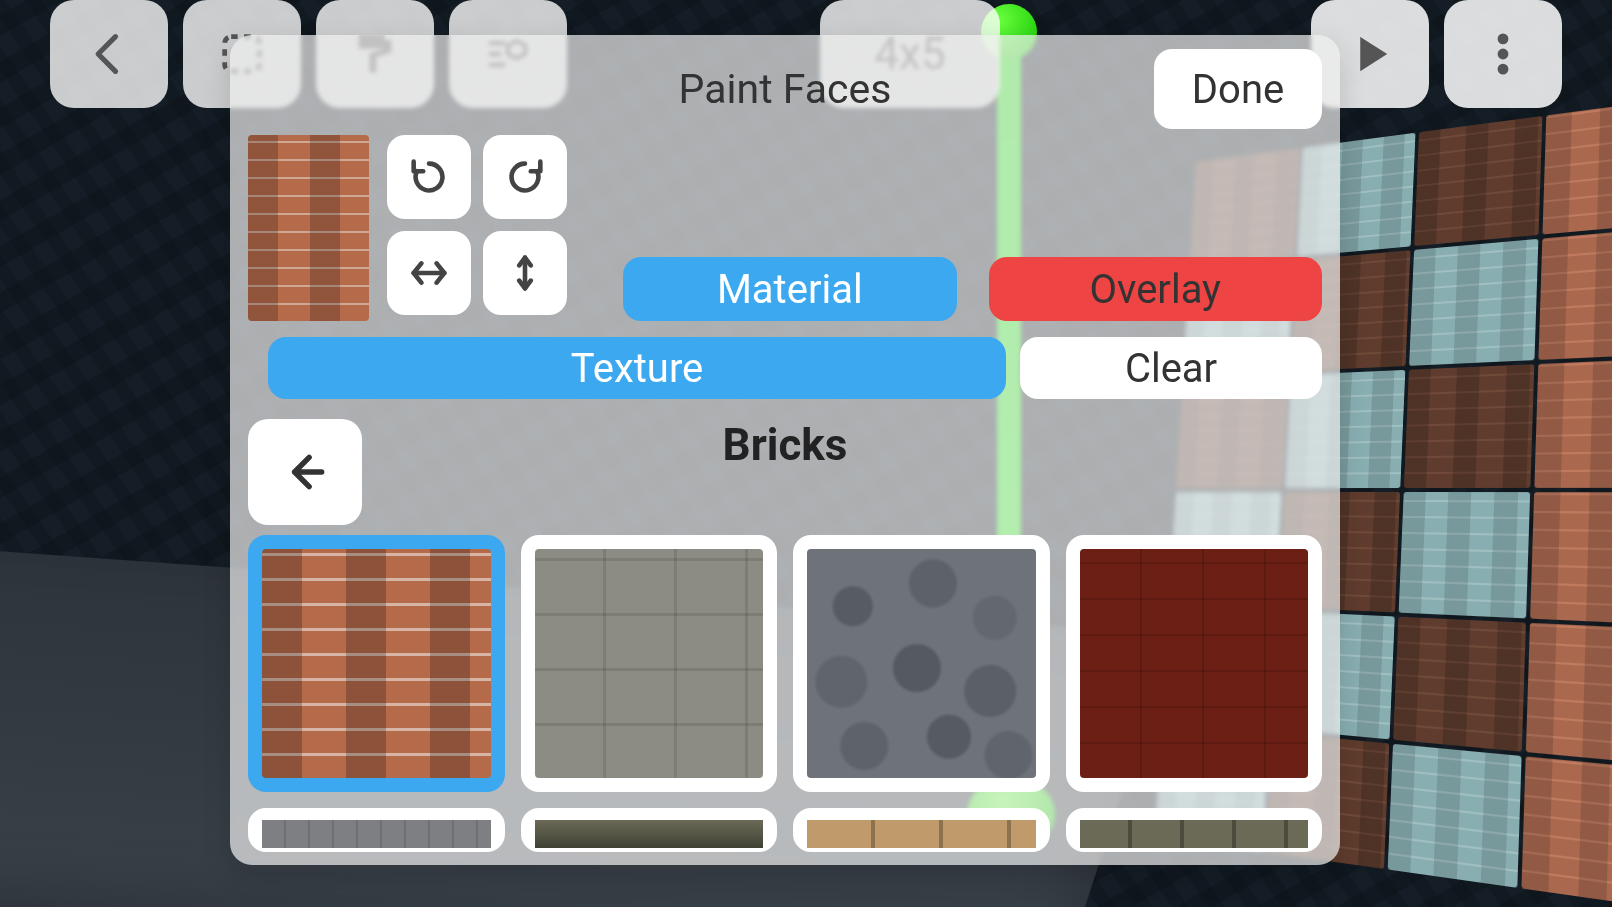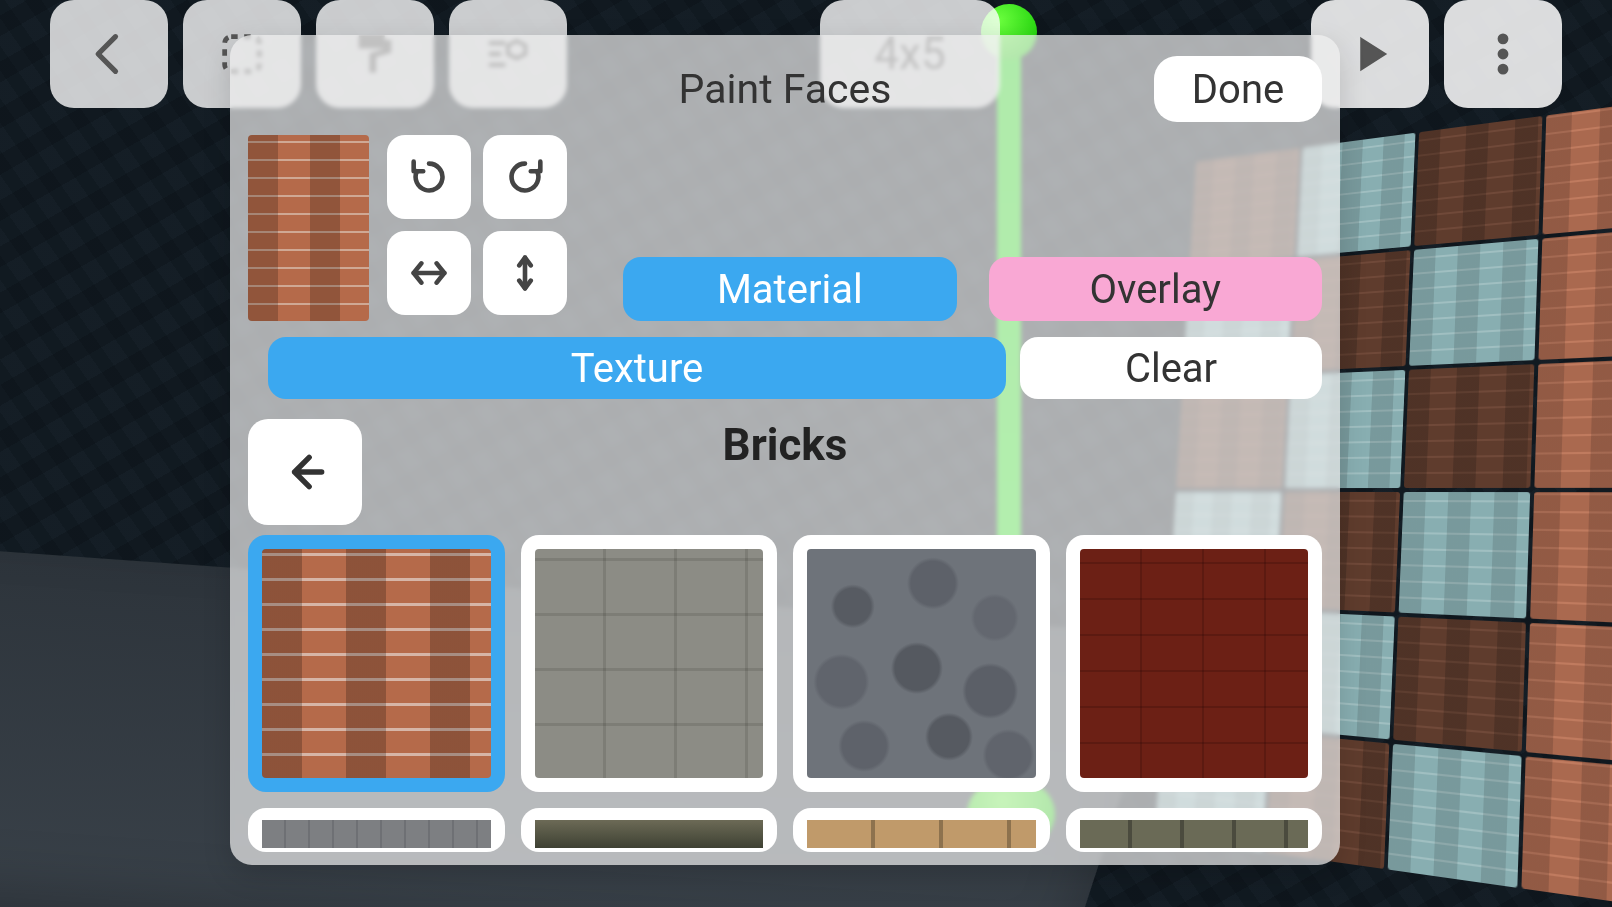--- a/index.html
+++ b/index.html
@@ -57,33 +57,33 @@
   .sheet{position:absolute;left:230px;top:35px;width:1110px;height:830px;
     border-radius:22px;background:rgba(240,240,240,.70);
     backdrop-filter:blur(2px);
     box-shadow:0 10px 28px rgba(0,0,0,.15);
     padding:18px 18px 0 18px;box-sizing:border-box;overflow:hidden;}
   .sheet-header{display:flex;align-items:center;height:72px;}
   .sheet-title{flex:1;text-align:center;font-size:41px;color:#333;}
   .btn{background:#fff;border-radius:18px;display:inline-flex;align-items:center;
     justify-content:center;color:#333;cursor:pointer;user-select:none;}
   .btn.square{width:84px;height:84px;}
-  .done{width:168px;height:66px;font-size:40px;border-radius:23px;}
+  .done{width:168px;height:80px;font-size:40px;}
 
   .row1{display:flex;gap:12px;margin-top:10px;}
   .preview{width:186px;height:186px;border-radius:4px;
     background:
       repeating-linear-gradient(0deg,#b56a4a 0 16px,#cfa894 16px 18px),
       repeating-linear-gradient(90deg,rgba(0,0,0,.20)0 30px,transparent 30px 62px);
     background-blend-mode:multiply;}
   .transform-grid{display:grid;grid-template-columns:84px 84px;grid-template-rows:84px 84px;gap:12px;margin-left:6px;}
   .seg{display:flex;gap:32px;margin-left:8px;align-self:flex-end;width:100%;padding-left:36px;}
   .seg .toggle{flex:1;height:64px;border-radius:18px;font-size:40px;}
   .toggle.active{background:#3ba8f0;color:#fff;}
-  .toggle.inactive{background:#f9a8d4;color:#333;}
+  .toggle.inactive{background:#ef4444;color:#333;}
 
   .row2{display:flex;gap:14px;margin-top:16px;padding-left:20px;}
   .row2 .tab{flex:1;height:62px;border-radius:18px;font-size:40px;}
   .row2 .tab.active{background:#3ba8f0;color:#fff;flex:1.1;}
   .row2 .tab.clear{flex:.45;}
 
   .category-bar{display:flex;align-items:flex-start;margin-top:20px;height:108px;}
   .back-square{width:114px;height:106px;background:#fff;border-radius:20px;
     display:flex;align-items:center;justify-content:center;}
   .category-title{flex:1;text-align:center;font-size:44px;font-weight:700;color:#222;}

